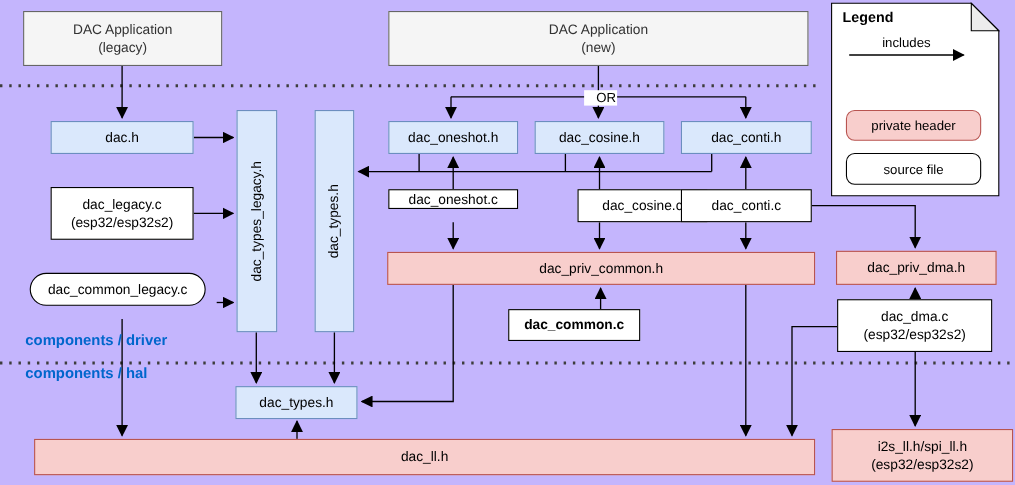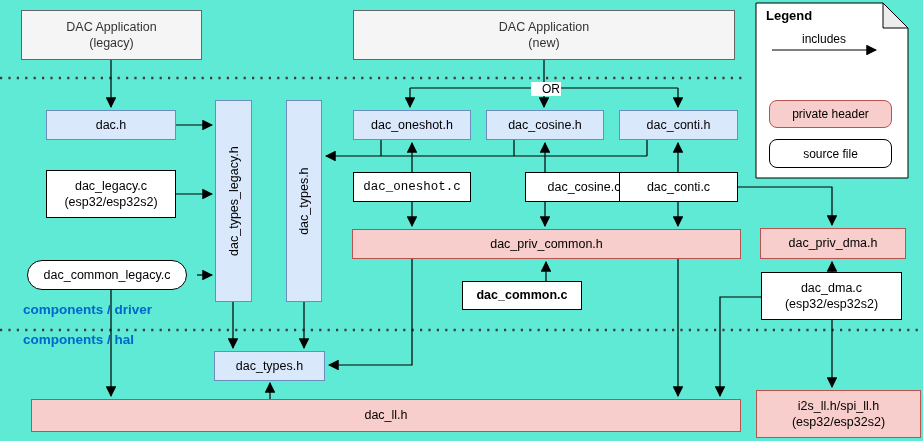--- a/index.html
+++ b/index.html
@@ -1,17 +1,17 @@
 <!DOCTYPE html>
 <html style="--public_fill: #dae8fc; --public_stroke: #6c8ebf; --private_fill: #f8cecc; --private_stroke: #b85450; --app_fill: #f5f5f5; --app_stroke: #666666; --section_label: #0066cc;"><head>
 <meta charset="utf-8">
 <style>
   html,body{margin:0;padding:0;background:#ffffff;}
   .canvas{
-    position:relative;width:923px;height:441px;background:#5eead4;overflow:hidden;
+    position:relative;width:923px;height:441px;background:#c4b5fd;overflow:hidden;
     font-family:"Liberation Sans","DejaVu Sans",sans-serif;color:#000;
   }
   svg.overlay{position:absolute;left:0;top:0;z-index:1;pointer-events:none;}
   .node{
     position:absolute;box-sizing:border-box;z-index:2;
     display:flex;align-items:center;justify-content:center;
     text-align:center;font-size:12.5px;line-height:1.3;white-space:pre-line;
     border:1px solid #000;background:#ffffff;
   }
   .app{background:var(--app_fill);border-color:var(--app_stroke);color:#333333;}
@@ -102,34 +102,34 @@
   </svg>
 
   <div class="node app" style="left:21px;top:10px;width:181px;height:50px;">DAC Application
 (legacy)</div>
   <div class="node app" style="left:353px;top:10px;width:382px;height:50px;">DAC Application
 (new)</div>
 
   <div class="node public" style="left:46px;top:110px;width:130px;height:30px;">dac.h</div>
   <div class="node source" style="left:46px;top:170px;width:130px;height:48px;">dac_legacy.c
 (esp32/esp32s2)</div>
-  <div class="node source" style="left:27px;top:260px;width:160px;height:30px;border-radius:15px;">dac_common_legacy.c</div>
+  <div class="node source" style="left:27px;top:248px;width:160px;height:30px;border-radius:15px;">dac_common_legacy.c</div>
 
   <div class="node public vert" style="left:215px;top:100px;width:37px;height:202px;">
     <span>dac_types_legacy.h</span>
   </div>
   <div class="node public vert" style="left:286px;top:100px;width:36px;height:202px;">
     <span>dac_types.h</span>
   </div>
 
   <div class="node public" style="left:353px;top:110px;width:118px;height:30px;">dac_oneshot.h</div>
   <div class="node public" style="left:486px;top:110px;width:118px;height:30px;">dac_cosine.h</div>
   <div class="node public" style="left:619px;top:110px;width:119px;height:30px;">dac_conti.h</div>
 
-  <div class="node source" style="left:353px;top:172px;width:118px;height:30px;font-family:Liberation Mono, monospace;">dac_oneshot.c</div>
+  <div class="node source" style="left:353px;top:172px;width:118px;height:18px;">dac_oneshot.c</div>
   <div class="node source" style="left:486px;top:172px;width:118px;height:30px;margin-left:39px;">dac_cosine.c</div>
   <div class="node source" style="left:619px;top:172px;width:119px;height:30px;">dac_conti.c</div>
 
   <div class="node private" style="left:352px;top:229px;width:389px;height:30px;">dac_priv_common.h</div>
   <div class="node source" style="left:462px;top:281px;width:120px;height:29px;font-weight:bold;">dac_common.c</div>
   <div class="node private" style="left:760px;top:228px;width:146px;height:31px;">dac_priv_dma.h</div>
   <div class="node source" style="left:761px;top:272px;width:141px;height:48px;">dac_dma.c
 (esp32/esp32s2)</div>
 
   <div class="node public" style="left:214px;top:351px;width:111px;height:30px;">dac_types.h</div>

